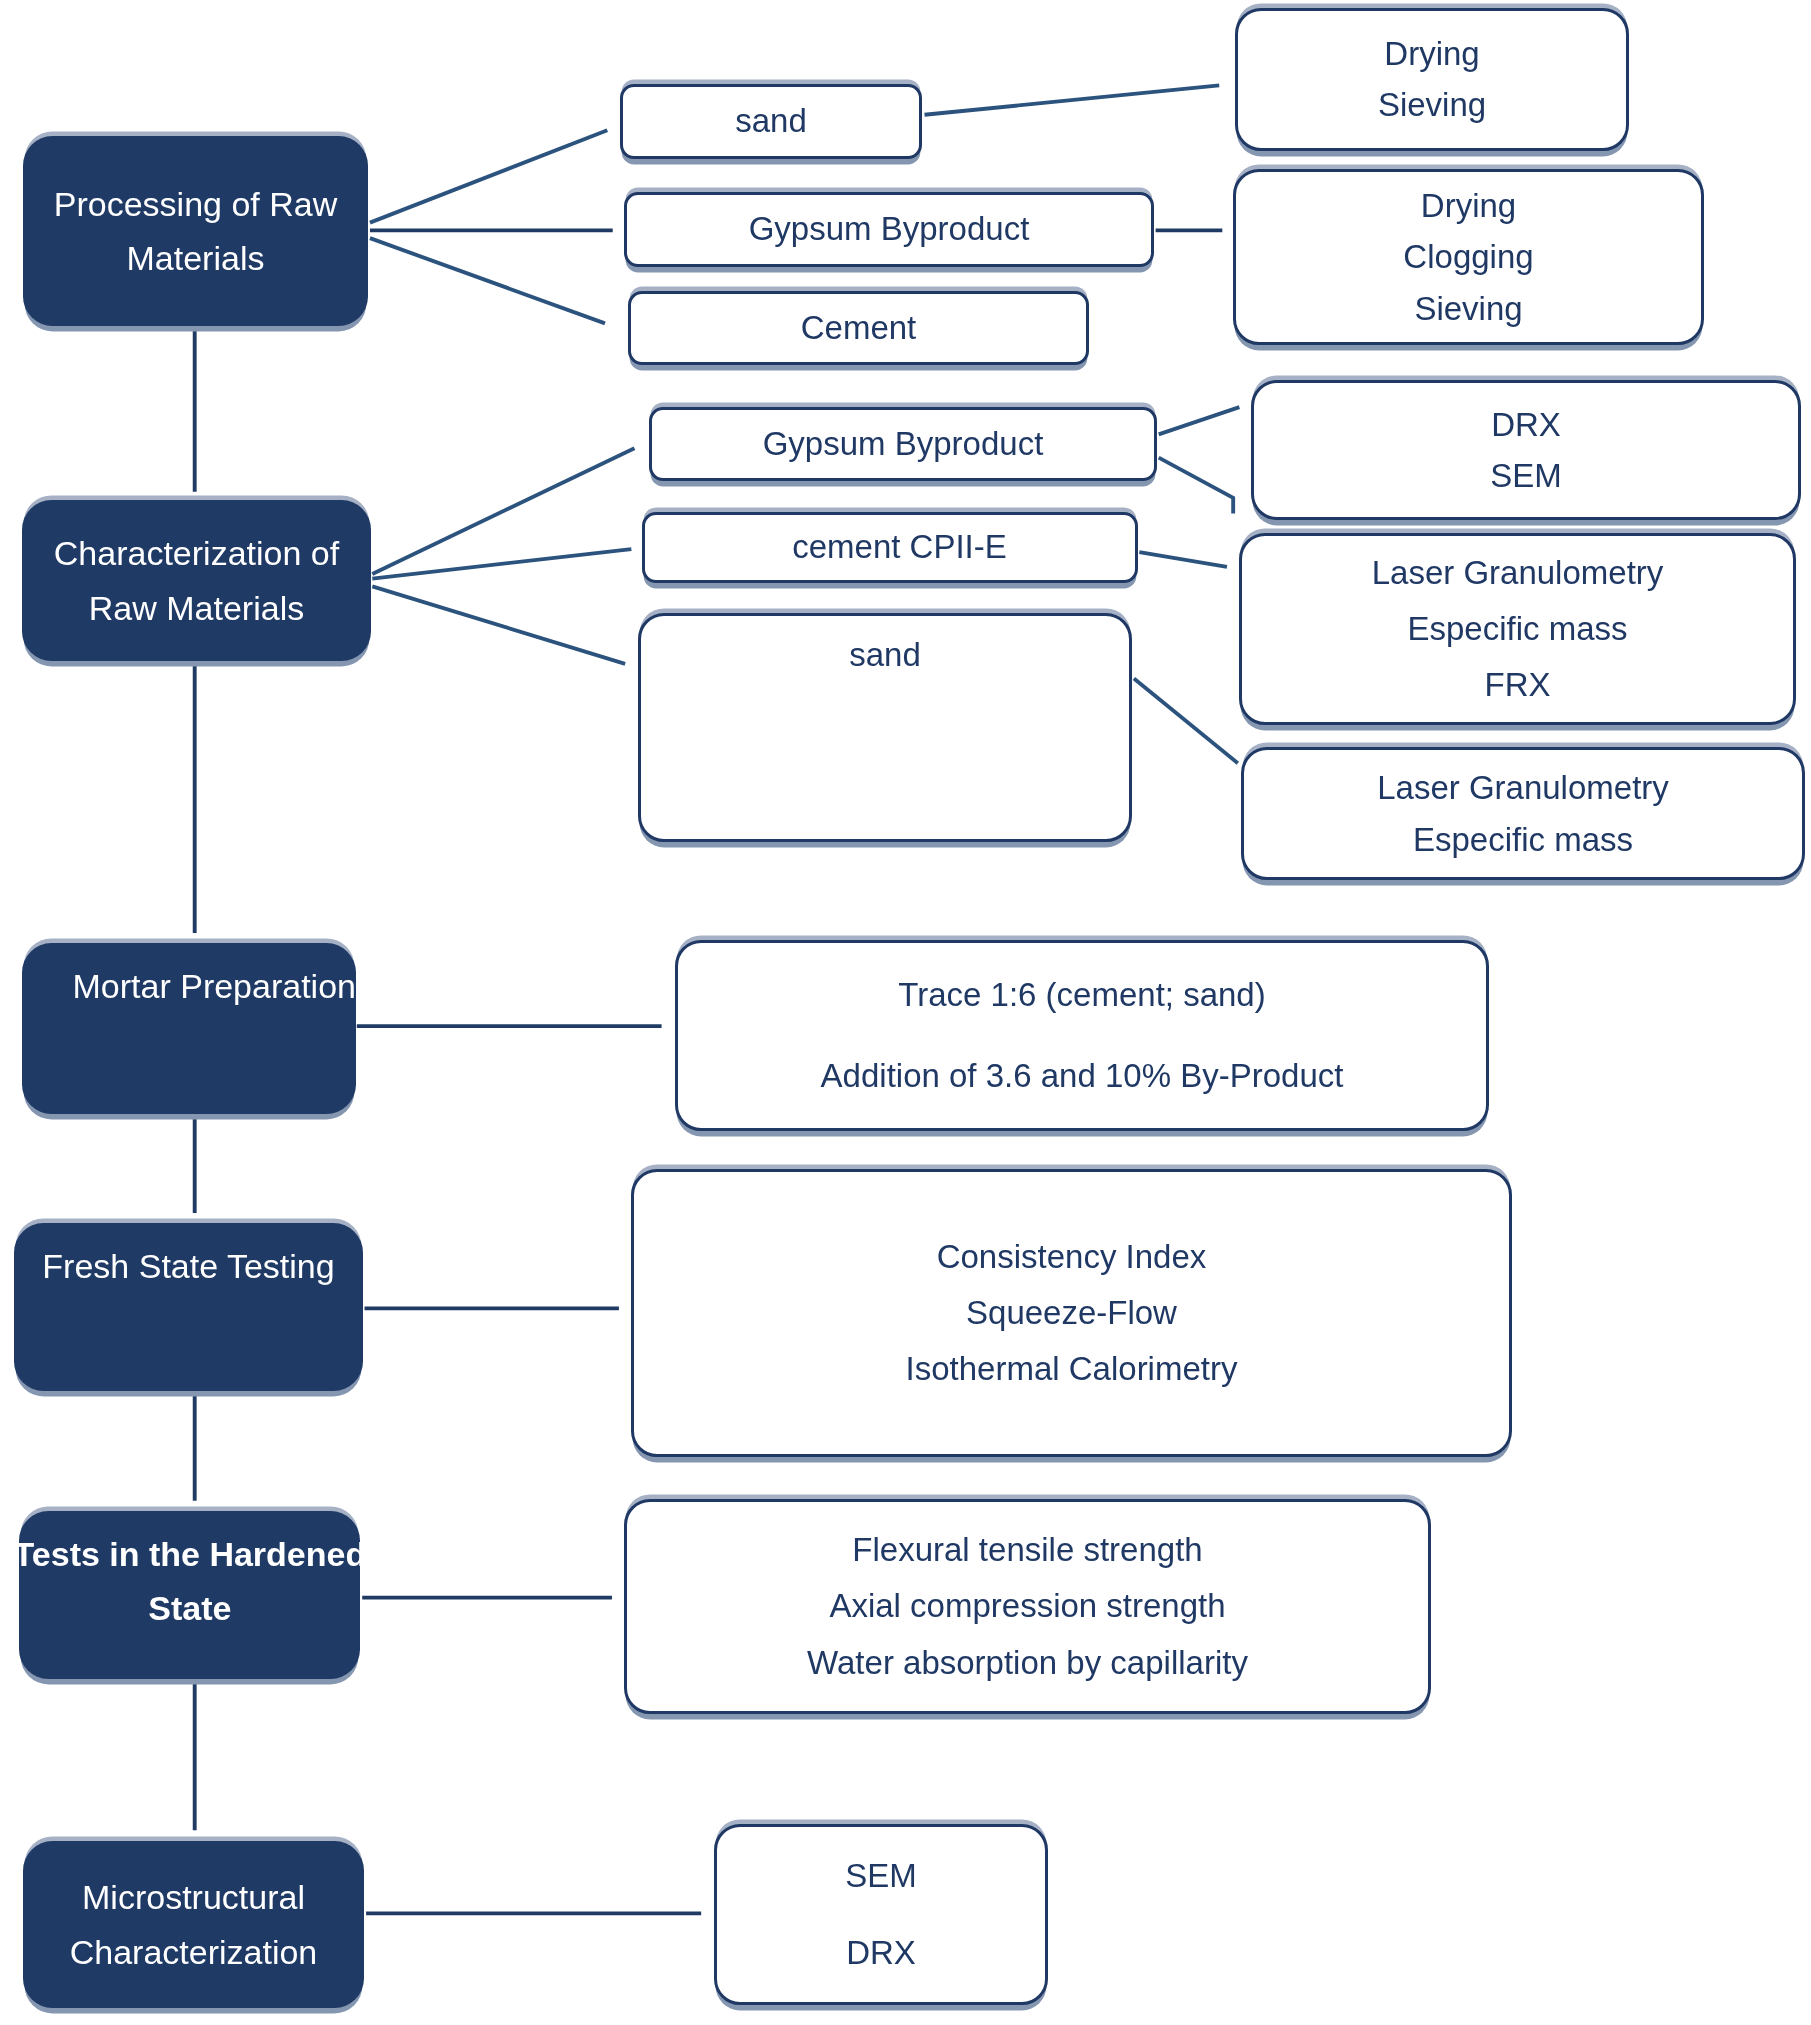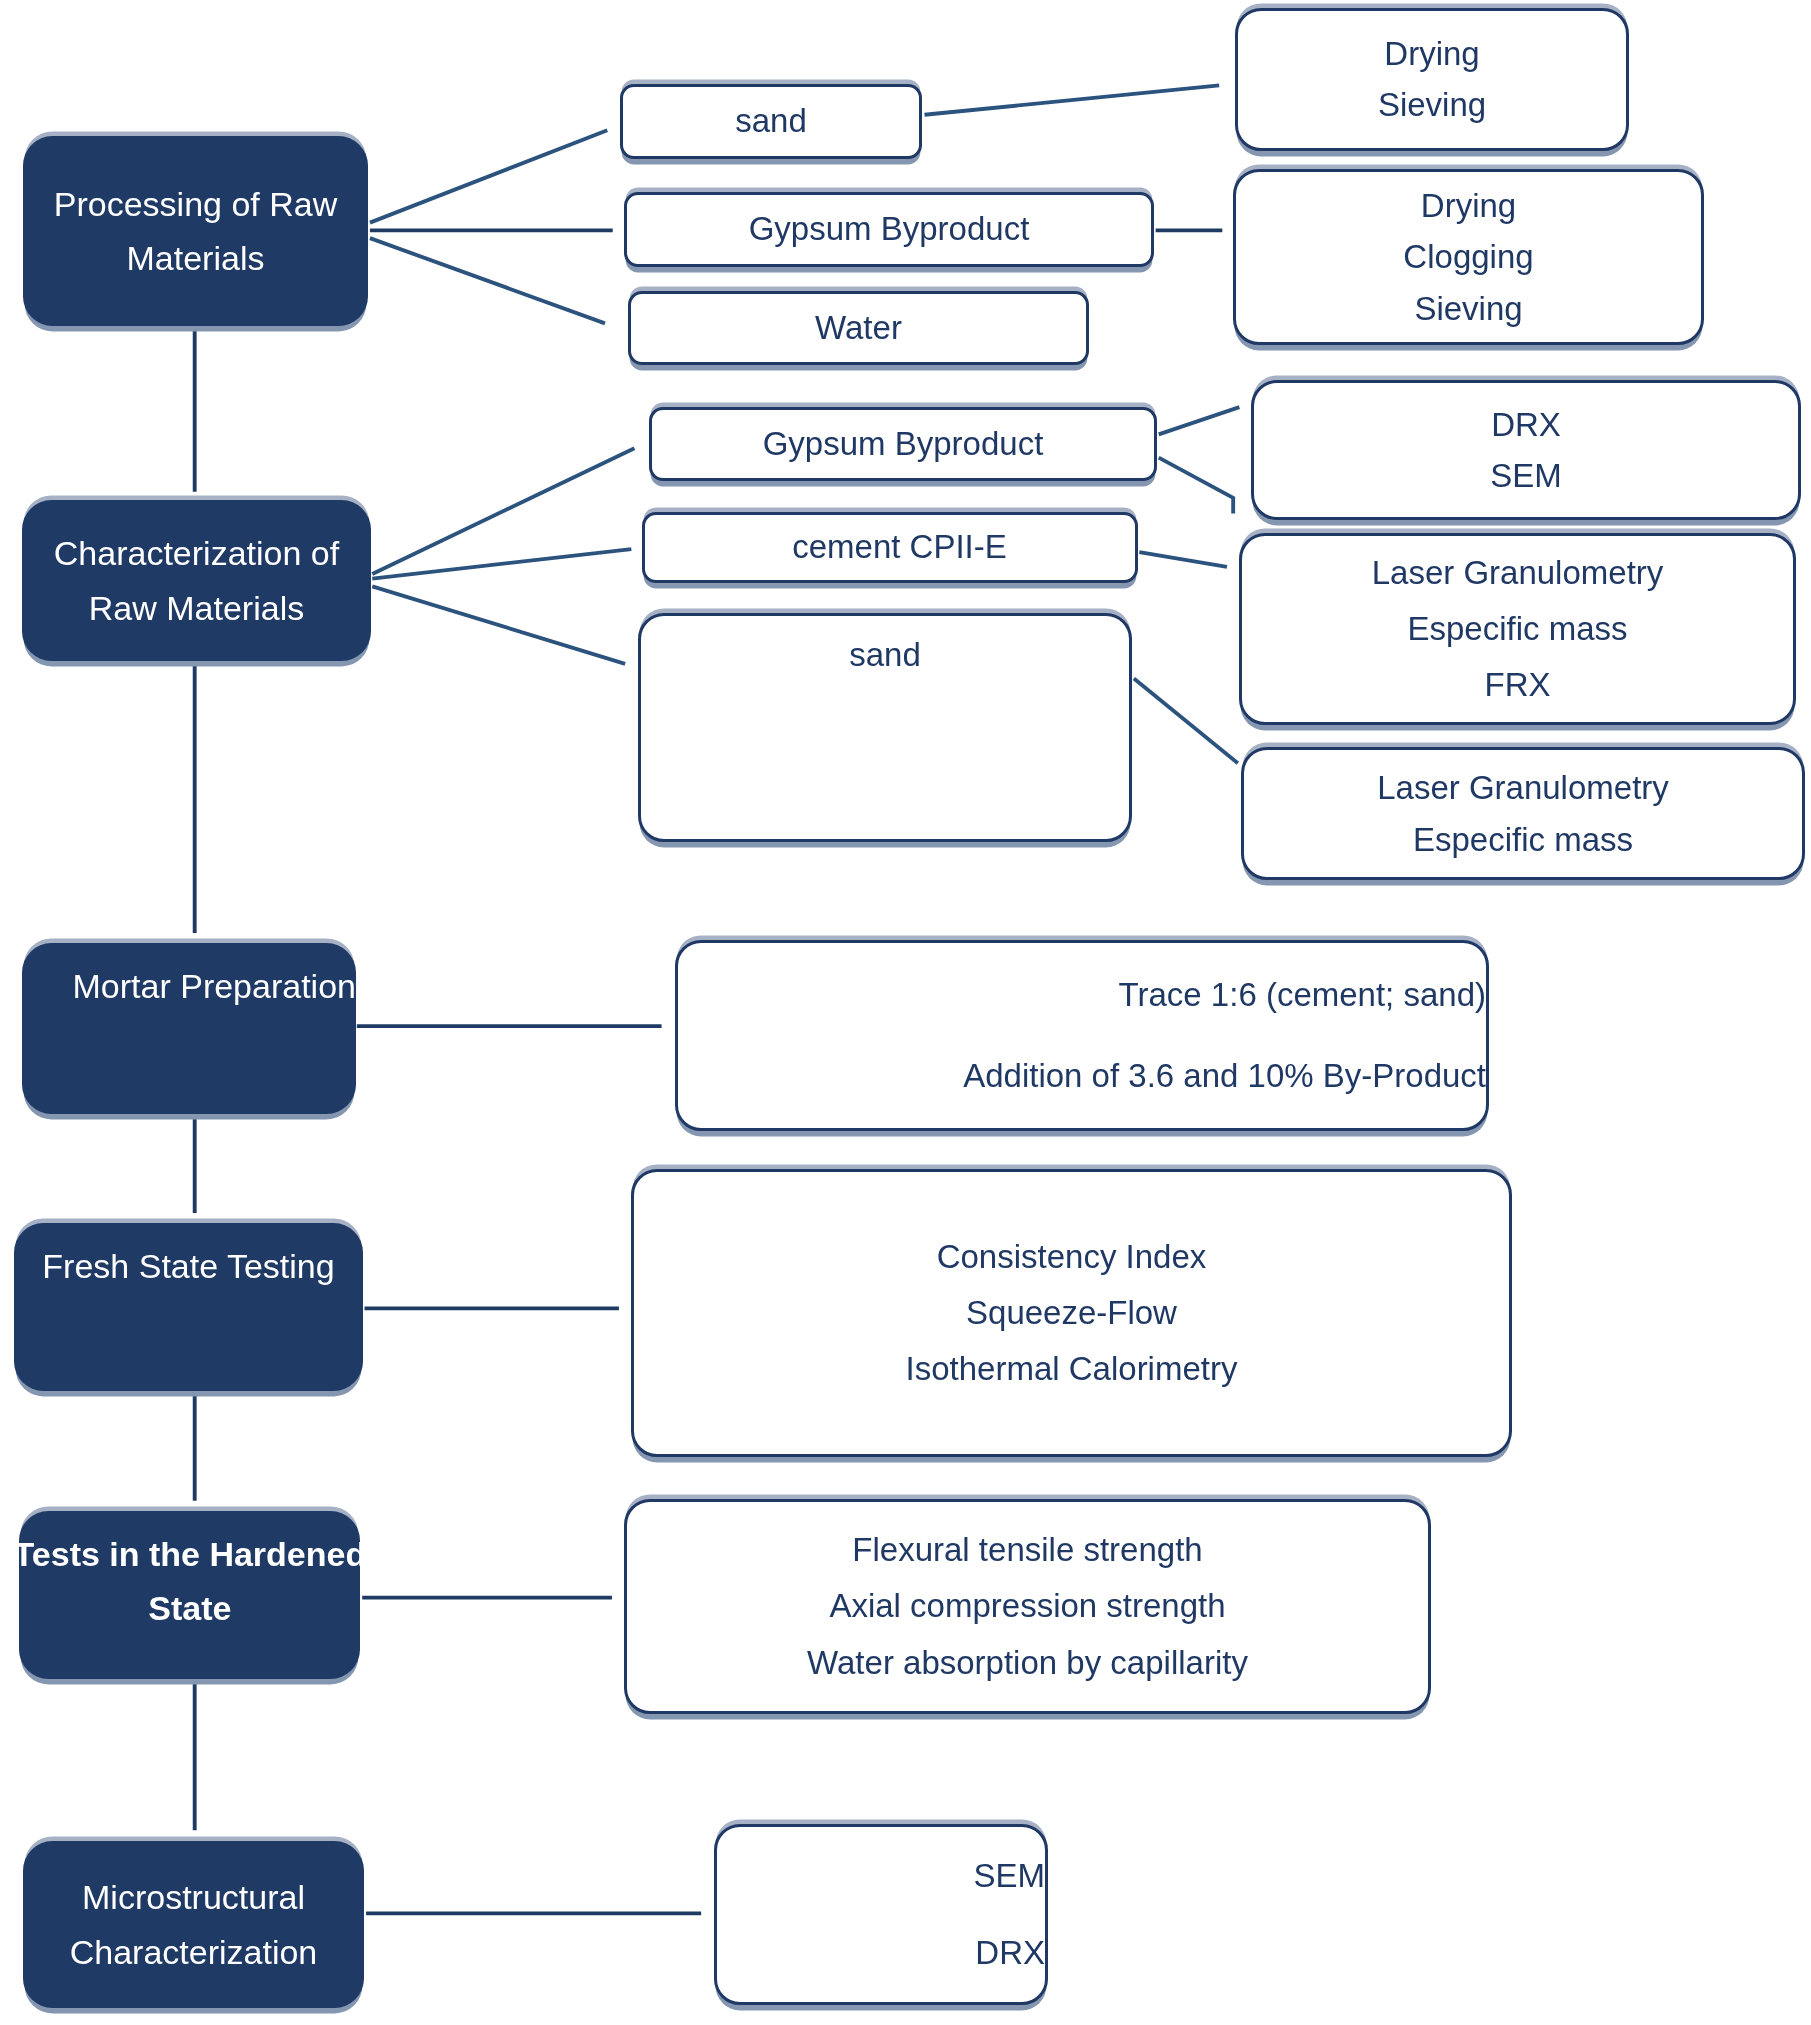--- a/index.html
+++ b/index.html
@@ -32,21 +32,21 @@
     background:#ffffff;
     border:3.1px solid #1f3864;
     color:#1f3864;
     font-size:33px;
     line-height:1.7;
     border-radius:14px;
     box-shadow:0 -6.2px 0 -1.6px #a6b1c6, 0 7px 0 -1.6px #8496b0;
   }
   .big{border-radius:26px;}
   .top-align{justify-content:flex-start;padding-top:15.5px;}
-  .spread{justify-content:space-evenly;align-items:flex-end;}
+  .spread{justify-content:space-evenly;}
   .ln{display:block;white-space:nowrap;}
   #arrows{position:absolute;left:0;top:0;width:1811px;height:2025px;}
   #arrows path{fill:none;stroke-width:5;}
   .straight{stroke:#1f3a63;}
   .diag{stroke:#2b537d;}
 </style>
 </head>
 <body>
 
 <div id="canvas">
@@ -112,21 +112,21 @@
     <span class="ln">Characterization</span>
   </div>
 
   <div class="box wbox" style="left:620px;top:84px;width:302px;height:75px;">
     <span class="ln">sand</span>
   </div>
   <div class="box wbox" style="left:624px;top:192px;width:530px;height:75px;">
     <span class="ln">Gypsum Byproduct</span>
   </div>
   <div class="box wbox" style="left:628px;top:291px;width:461px;height:74px;">
-    <span class="ln">Water</span>
+    <span class="ln">Cement</span>
   </div>
 
   <div class="box wbox big" style="left:1235px;top:7.8px;width:394px;height:143px;line-height:1.55;">
     <span class="ln">Drying</span>
     <span class="ln">Sieving</span>
   </div>
   <div class="box wbox big" style="left:1233px;top:169px;width:471px;height:176px;line-height:1.55;">
     <span class="ln">Drying</span>
     <span class="ln">Clogging</span>
     <span class="ln">Sieving</span>

